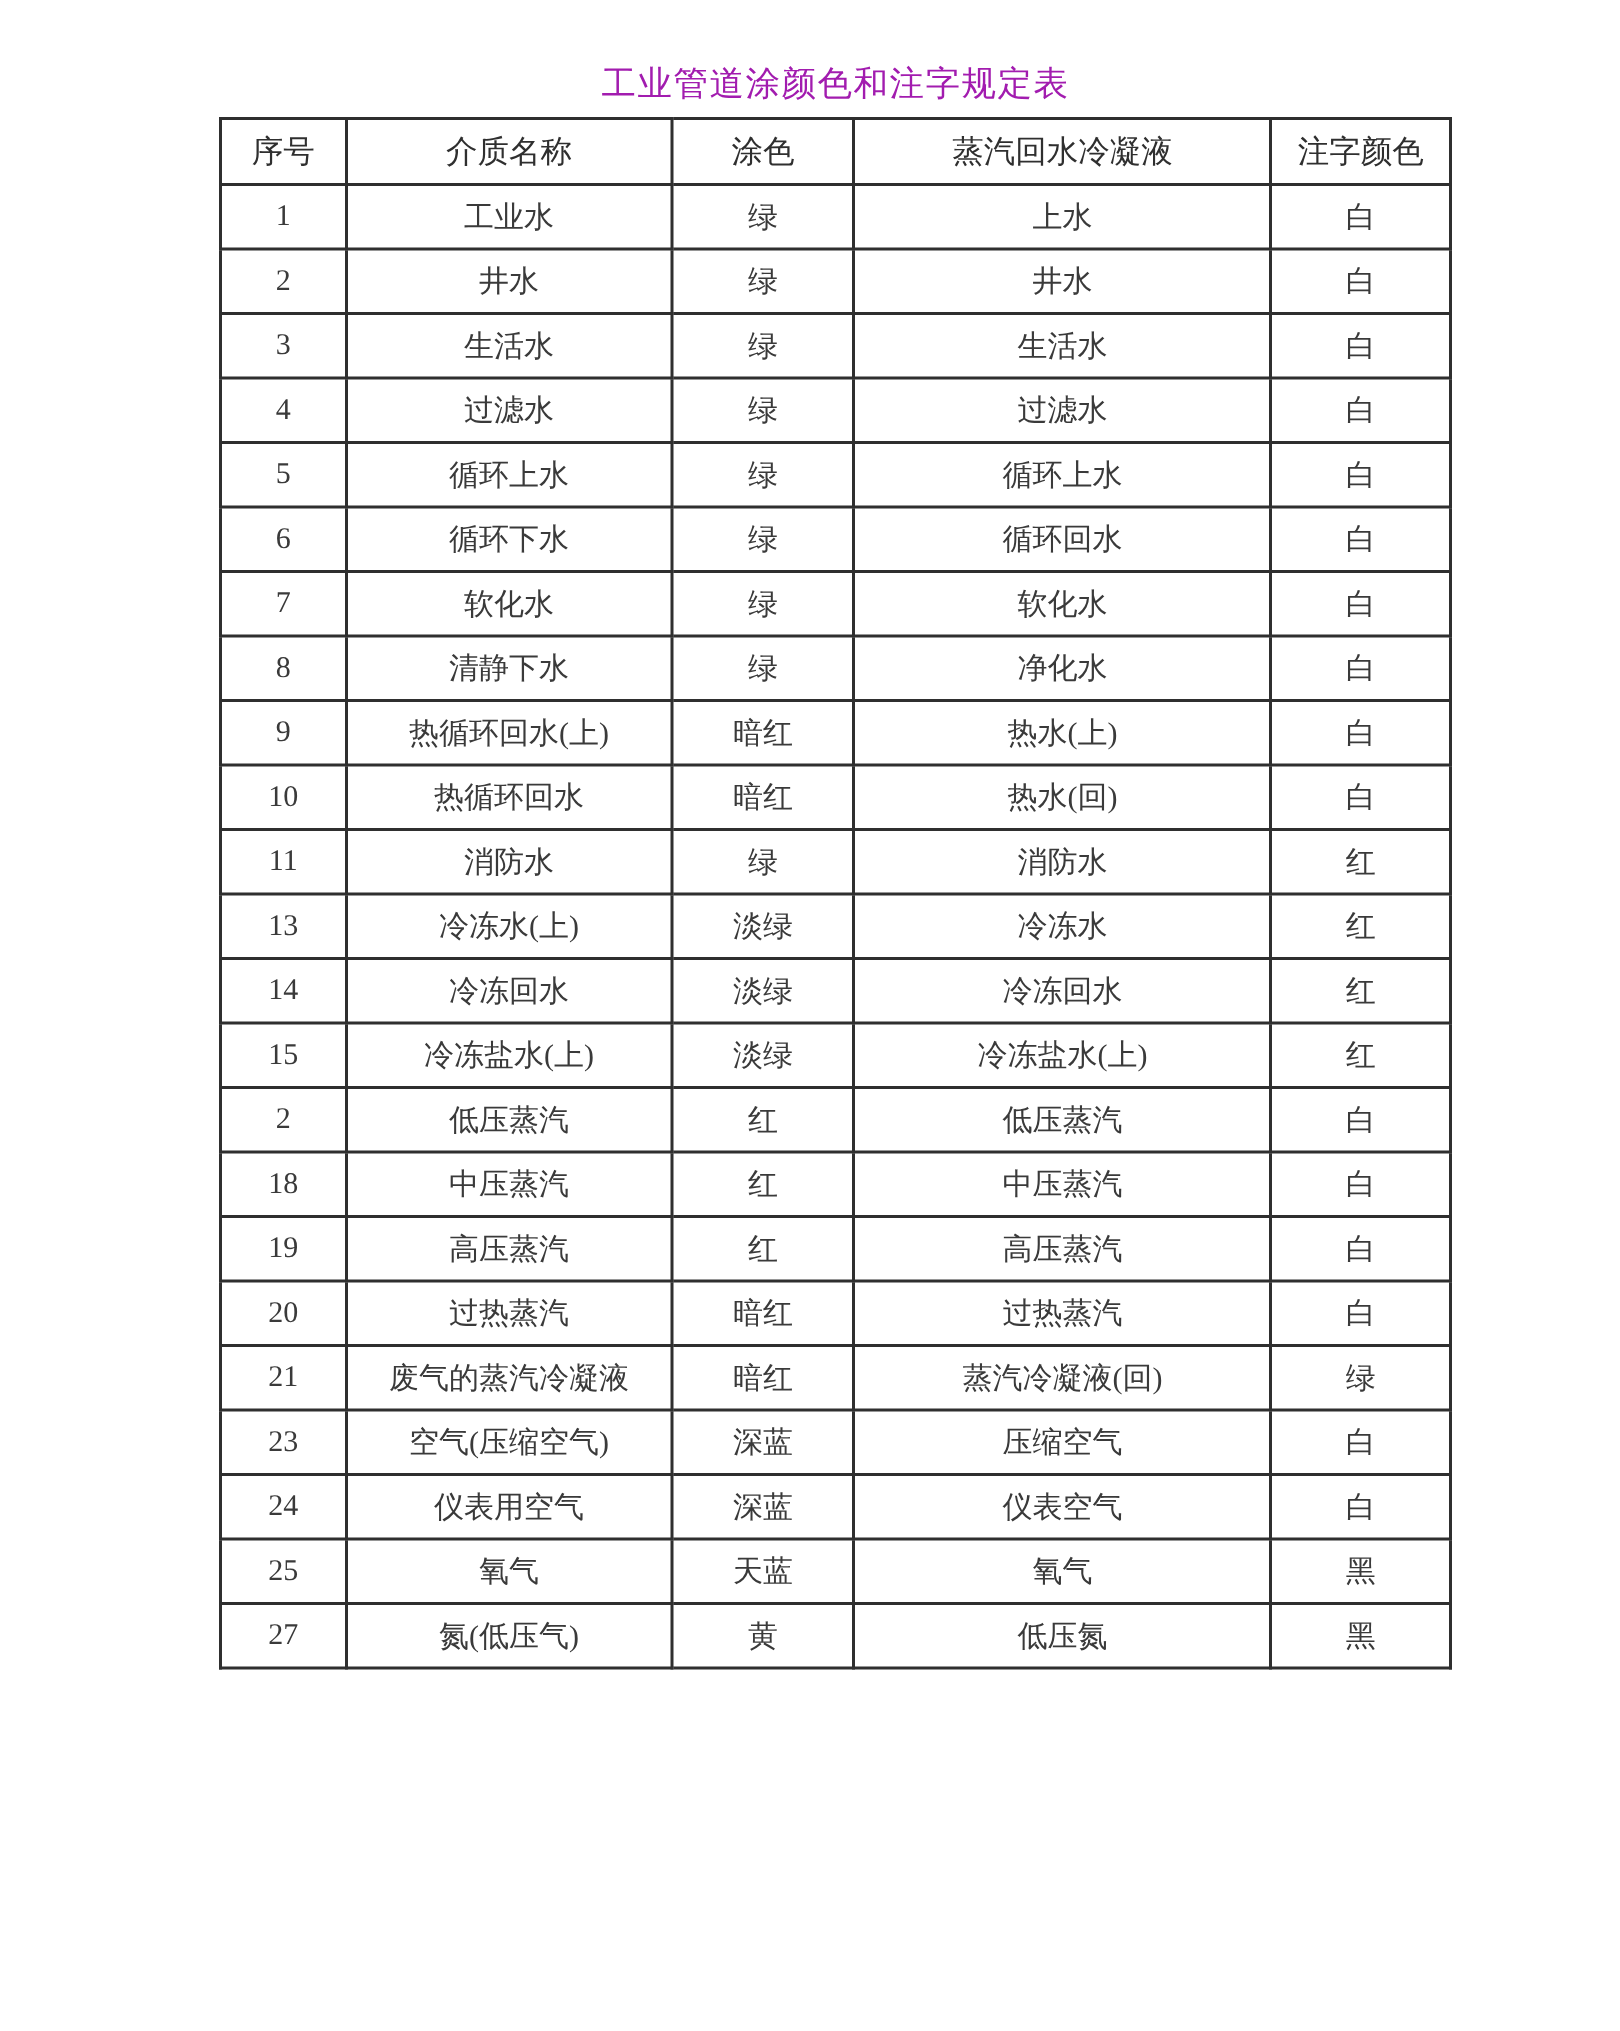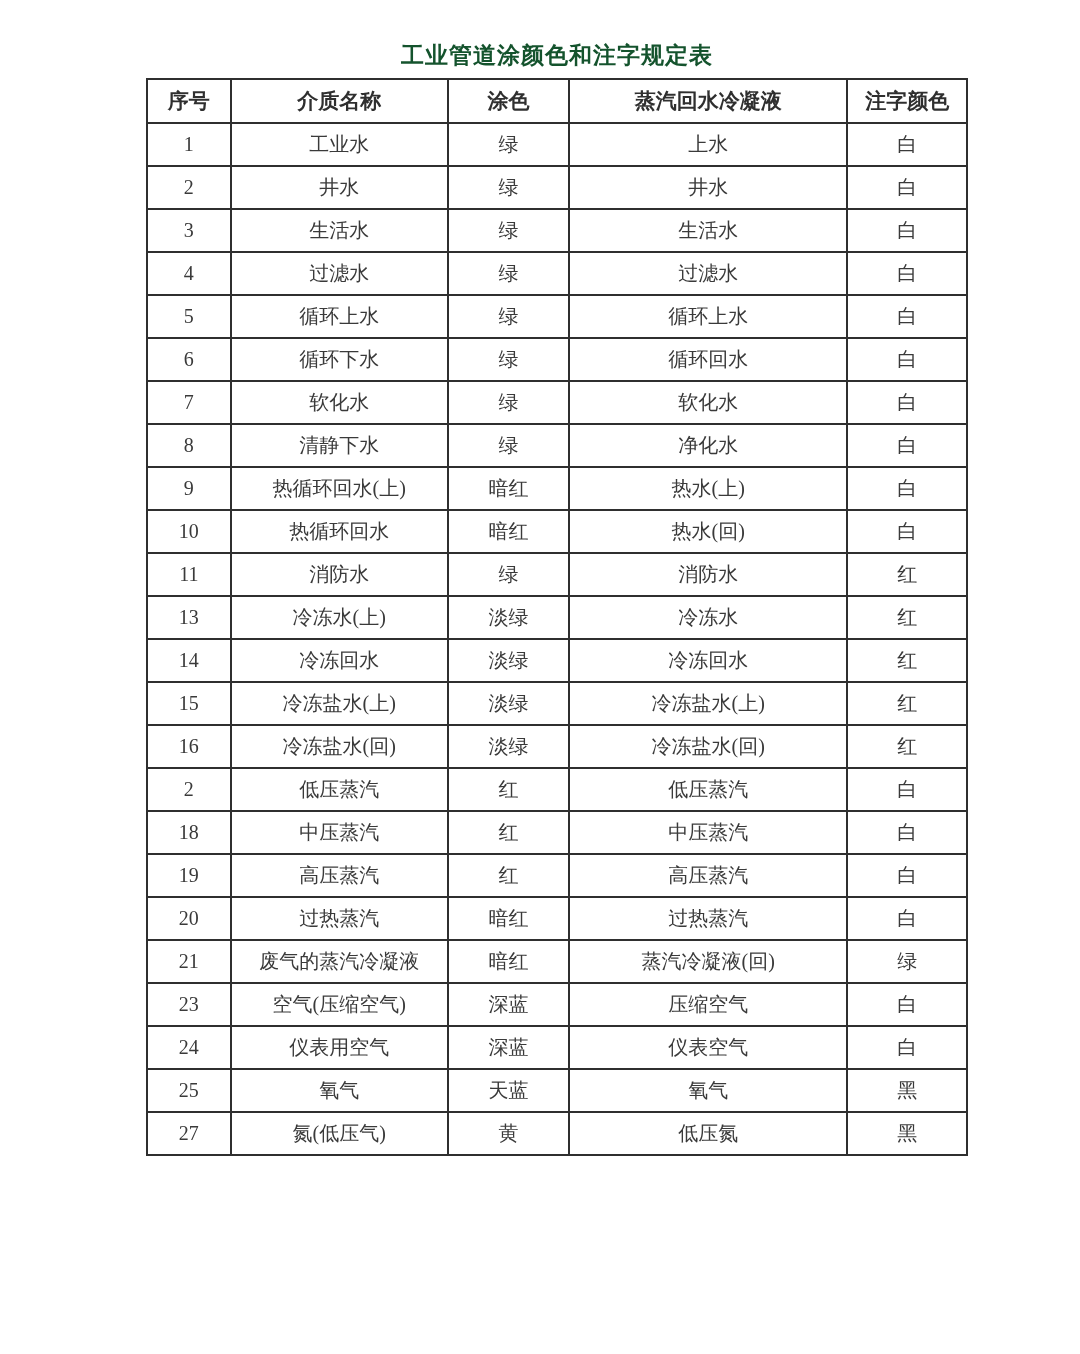--- a/index.html
+++ b/index.html
@@ -19,22 +19,22 @@
     overflow: hidden;
   }
 
   .doc-title {
     position: absolute;
     left: 146px;
     top: 40px;
     width: 822px;
     text-align: center;
     font-size: 23px;
-    font-weight: bold;
-    color: #14532d;
+    font-weight: normal;
+    color: #a21caf;
     letter-spacing: 1px;
   }
 
   table.reg-table {
     position: absolute;
     left: 146px;
     top: 78px;
     width: 822px;
     border-collapse: collapse;
     table-layout: fixed;
@@ -46,21 +46,21 @@
     text-align: center;
     vertical-align: middle;
     color: #3a3a3a;
     overflow: hidden;
     white-space: nowrap;
   }
 
   table.reg-table th {
     height: 44px;
     font-size: 21px;
-    font-weight: bold;
+    font-weight: normal;
     color: #2f2f2f;
     margin-left: 48px;
   }
 
   table.reg-table td {
     height: 43px;
     font-size: 20px;
     font-weight: normal;
   }
 </style>
@@ -181,27 +181,20 @@
           <td>红</td>
         </tr>
         <tr>
           <td>15</td>
           <td>冷冻盐水(上)</td>
           <td>淡绿</td>
           <td>冷冻盐水(上)</td>
           <td>红</td>
         </tr>
         <tr>
-          <td>16</td>
-          <td>冷冻盐水(回)</td>
-          <td>淡绿</td>
-          <td>冷冻盐水(回)</td>
-          <td>红</td>
-        </tr>
-        <tr>
           <td>2</td>
           <td>低压蒸汽</td>
           <td>红</td>
           <td>低压蒸汽</td>
           <td>白</td>
         </tr>
         <tr>
           <td>18</td>
           <td>中压蒸汽</td>
           <td>红</td>

